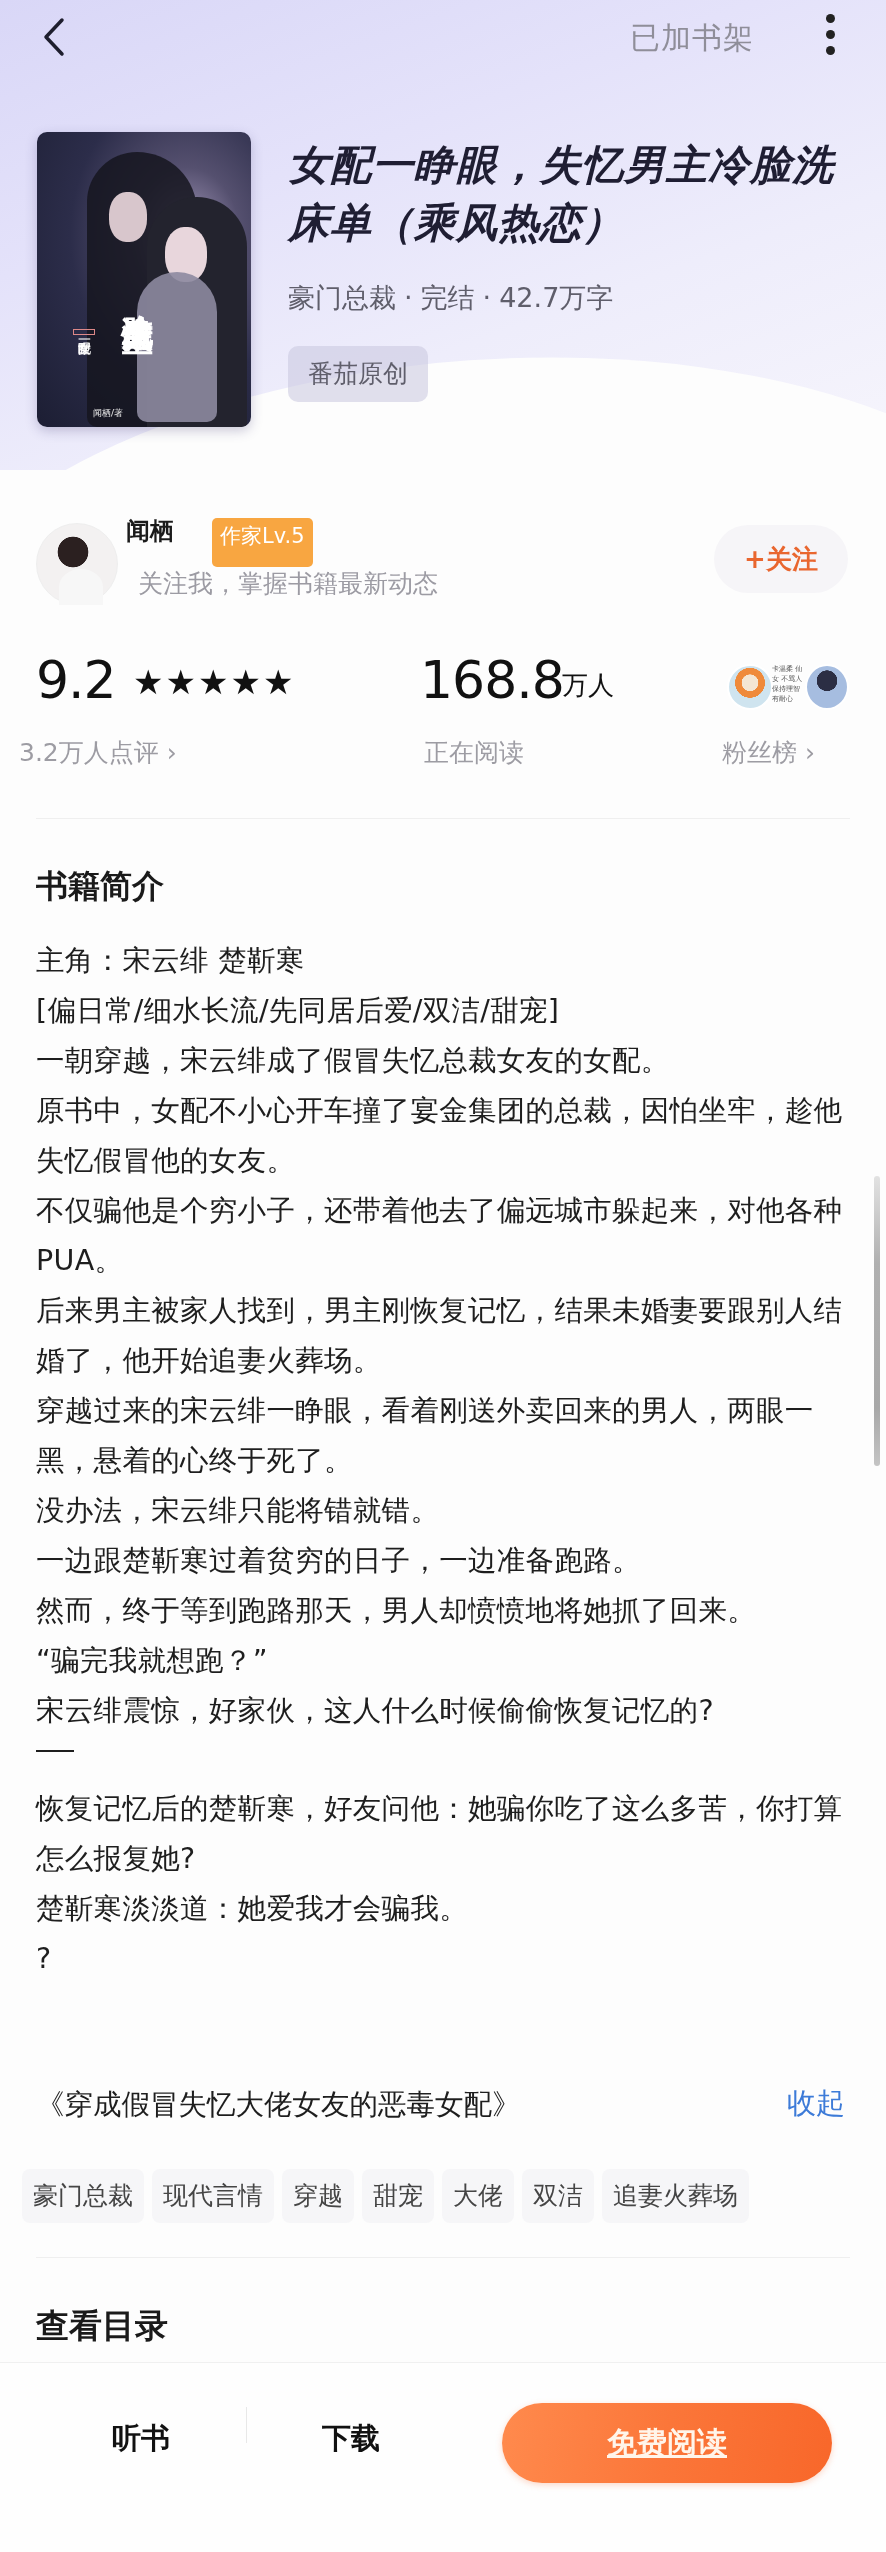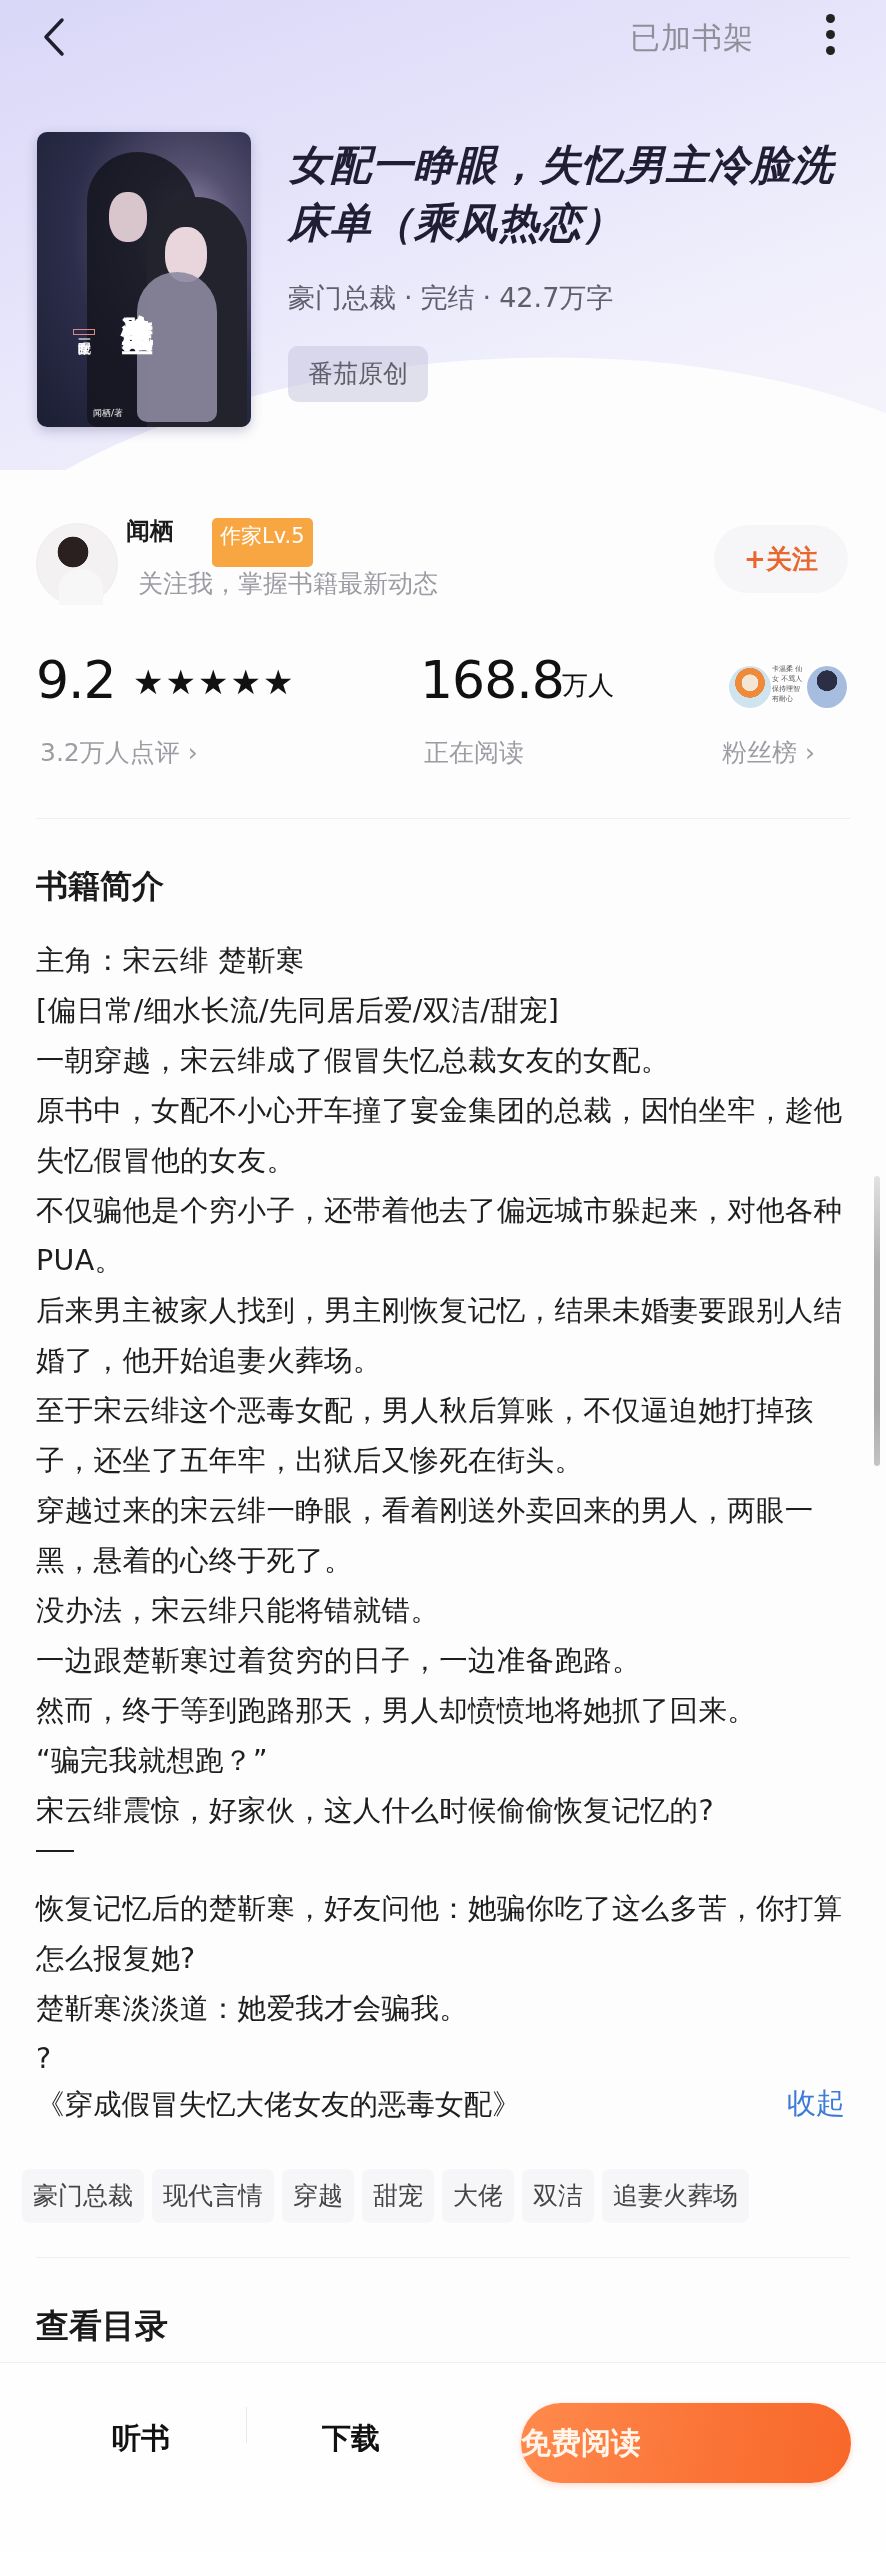--- a/index.html
+++ b/index.html
@@ -47,21 +47,21 @@
     .avatar { position: absolute; left: 36px; top: 8px; width: 82px; height: 82px; border-radius: 50%; background: radial-gradient(circle at 45% 35%, #2b2020 0 22%, #f3f1f1 23% 100%); border: 1px solid #eee; }
     .avatar::after { content: ""; position: absolute; left: 22px; top: 45px; width: 44px; height: 36px; background: #f7f7f7; border-radius: 50% 50% 0 0; }
     .author-name { position: absolute; left: 126px; top: 0px; font-size: 24px; font-weight: bold; color: #1a1a1a; }
     .author-badge { position: absolute; left: 212px; top: 3px; height: 49px; line-height: 36px; padding: 0 8px; background: #f8a641; color: #fff; font-size: 21px; border-radius: 5px; }
     .author-desc { position: absolute; left: 138px; top: 52px; font-size: 25px; color: #9c9ba3; }
     .follow-btn { position: absolute; left: 714px; top: 10px; width: 134px; height: 68px; border-radius: 34px; background: #f6f5f8; color: #e9662f; font-size: 26px; font-weight: bold; text-align: center; line-height: 68px; cursor: pointer; }
 
     .stats { position: absolute; left: 0; top: 650px; width: 886px; height: 130px; }
     .score { position: absolute; left: 36px; top: 0; font-size: 52px; font-weight: 500; color: #111; letter-spacing: -1px; }
     .stars { position: absolute; left: 133px; top: 12px; font-size: 34px; color: #111; letter-spacing: 2px; }
-    .reviews { position: absolute; left: 40px; top: 86px; font-size: 25px; color: #9d9ca3; cursor: pointer; }
+    .reviews { position: absolute; left: 19px; top: 86px; font-size: 25px; color: #9d9ca3; cursor: pointer; }
     .readers-num { position: absolute; left: 420px; top: 0; font-size: 52px; font-weight: 500; color: #111; letter-spacing: -1px; }
     .readers-unit { position: absolute; left: 562px; top: 18px; font-size: 26px; color: #111; }
     .readers-label { position: absolute; left: 424px; top: 86px; font-size: 25px; color: #9d9ca3; }
     .fans { position: absolute; left: 722px; top: 12px; width: 130px; height: 60px; cursor: pointer; }
     .fan1 { position: absolute; left: 5px; top: 2px; width: 46px; height: 46px; border-radius: 50%; background: radial-gradient(circle at 50% 40%, #f4e6d4 0 25%, #ef8a3b 26% 45%, #cfe4ef 46%); border: 2px solid #fff; }
     .fan-txt { position: absolute; left: 50px; top: 2px; font-size: 7px; line-height: 10px; color: #555; width: 36px; }
     .fan2 { position: absolute; left: 83px; top: 2px; width: 44px; height: 46px; border-radius: 50%; background: radial-gradient(circle at 50% 35%, #2b2e44 0 30%, #a6bde0 31%); border: 2px solid #fff; }
     .fans-label { position: absolute; left: 722px; top: 86px; font-size: 25px; color: #9d9ca3; cursor: pointer; }
 
     .divider { position: absolute; left: 36px; width: 814px; height: 1px; background: #efefef; }
@@ -77,21 +77,21 @@
 
     .tags { position: absolute; left: 22px; top: 2169px; width: 828px; height: 54px; overflow: hidden; white-space: nowrap; }
     .tag { display: inline-block; height: 54px; line-height: 54px; padding: 0 11px; margin-right: 8px; background: #f6f6f8; border-radius: 8px; font-size: 25px; color: #454545; vertical-align: top; cursor: pointer; }
 
     .toc-title { position: absolute; left: 36px; top: 2304px; font-size: 33px; font-weight: bold; color: #1a1a1a; cursor: pointer; }
 
     .bottom-bar { position: absolute; left: 0; top: 2362px; width: 886px; height: 190px; background: #fefefe; border-top: 1px solid #f0f0f0; }
     .listen { position: absolute; left: 112px; top: 56px; font-size: 29px; font-weight: bold; color: #111; cursor: pointer; }
     .vsep { position: absolute; left: 246px; top: 44px; width: 1px; height: 36px; background: #e8e8e8; }
     .download { position: absolute; left: 322px; top: 56px; font-size: 29px; font-weight: bold; color: #111; cursor: pointer; }
-    .read-btn { position: absolute; left: 521px; top: 40px; width: 330px; height: 80px; border-radius: 40px; background: linear-gradient(100deg, #ff8a4d 0%, #fb7639 50%, #f8672a 100%); color: #fff5ea; font-size: 30px; font-weight: bold; text-align: left; line-height: 80px; cursor: pointer; box-shadow: 0 2px 6px rgba(248,103,42,0.25); }
+    .read-btn { position: absolute; left: 502px; top: 40px; width: 330px; height: 80px; border-radius: 40px; background: linear-gradient(100deg, #ff8a4d 0%, #fb7639 50%, #f8672a 100%); color: #fff5ea; font-size: 30px; font-weight: bold; text-align: center; line-height: 80px; cursor: pointer; box-shadow: 0 2px 6px rgba(248,103,42,0.25); text-decoration: underline; }
   </style>
 </head>
 <body>
 
 <div class="hero"></div>
 
 <div class="topbar">
   <div class="back-icon">
     <svg width="34" height="42" viewBox="0 0 34 42">
       <polyline points="24,4 8,21 24,38" fill="none" stroke="#1e1e2e" stroke-width="3.5" stroke-linecap="round" stroke-linejoin="round"></polyline>
@@ -149,21 +149,20 @@
 <div class="divider" style="top:818px;"></div>
 
 <div class="intro-title">书籍简介</div>
 <div class="intro-body">
   <p>主角：宋云绯 楚靳寒</p>
   <p>[偏日常/细水长流/先同居后爱/双洁/甜宠]</p>
   <p>一朝穿越，宋云绯成了假冒失忆总裁女友的女配。</p>
   <p>原书中，女配不小心开车撞了宴金集团的总裁，因怕坐牢，趁他失忆假冒他的女友。</p>
   <p>不仅骗他是个穷小子，还带着他去了偏远城市躲起来，对他各种PUA。</p>
   <p>后来男主被家人找到，男主刚恢复记忆，结果未婚妻要跟别人结婚了，他开始追妻火葬场。</p>
-  <p>至于宋云绯这个恶毒女配，男人秋后算账，不仅逼迫她打掉孩子，还坐了五年牢，出狱后又惨死在街头。</p>
   <p>穿越过来的宋云绯一睁眼，看着刚送外卖回来的男人，两眼一黑，悬着的心终于死了。</p>
   <p>没办法，宋云绯只能将错就错。</p>
   <p>一边跟楚靳寒过着贫穷的日子，一边准备跑路。</p>
   <p>然而，终于等到跑路那天，男人却愤愤地将她抓了回来。</p>
   <p>“骗完我就想跑？”</p>
   <p>宋云绯震惊，好家伙，这人什么时候偷偷恢复记忆的?</p>
   <div class="dash"></div>
   <p>恢复记忆后的楚靳寒，好友问他：她骗你吃了这么多苦，你打算怎么报复她?</p>
   <p>楚靳寒淡淡道：她爱我才会骗我。</p>
   <p>?</p>

